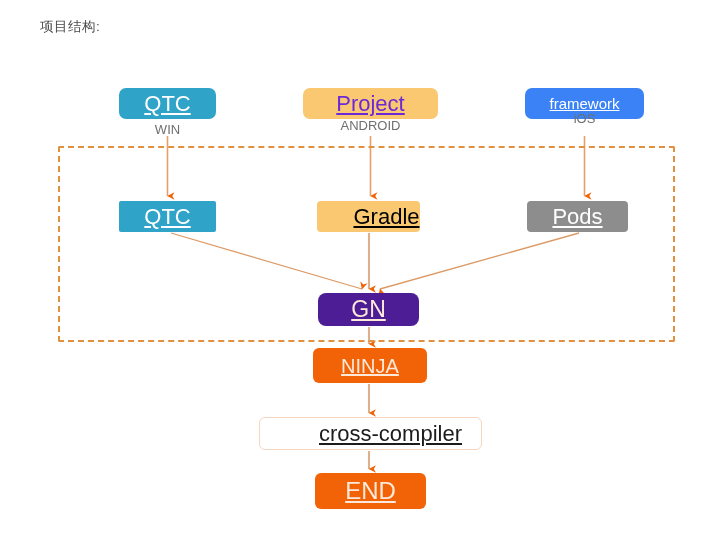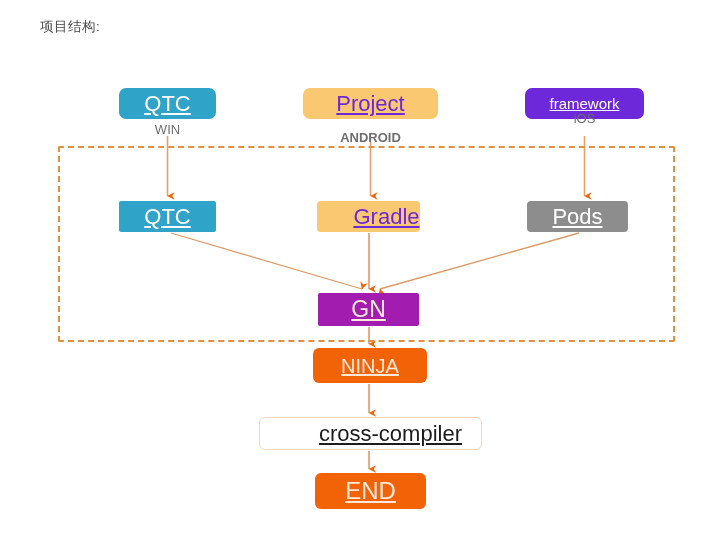--- a/index.html
+++ b/index.html
@@ -29,49 +29,49 @@
   .n-qtc-top{
     left:119px;top:88px;width:97px;height:31px;border-radius:7px;
     background:#2fa3c8;color:#ffffff;font-size:22px;
   }
   .n-project{
     left:303px;top:88px;width:135px;height:31px;border-radius:7px;
     background:#f9c870;color:#6d28d9;font-size:22px;
   }
   .n-framework{
     left:525px;top:88px;width:119px;height:31px;border-radius:7px;
-    background:#6d28d9;color:#ffffff;font-size:15px;
+    background:#3b82f6;color:#ffffff;font-size:15px;
   }
 
   
   .caption{
     position:absolute;font-size:13px;color:#6f6f6f;text-align:center;white-space:nowrap;
   }
   .cap-win{left:119px;top:122px;width:97px;text-align:center;}
-  .cap-android{left:303px;top:130px;width:135px;font-weight:bold;}
+  .cap-android{left:303px;top:118px;width:135px;}
   .cap-ios{left:525px;top:111px;width:119px;}
 
   
   .n-qtc-mid{
     left:119px;top:201px;width:97px;height:31px;border-radius:2px;
     background:#2fa3c8;color:#ffffff;font-size:22px;
   }
   .n-gradle{
     left:317px;top:201px;width:103px;height:31px;border-radius:4px;
-    background:#f9c870;color:#6d28d9;font-size:22px;padding-left:36px;
+    background:#f9c870;color:#000000;font-size:22px;padding-left:36px;
   }
   .n-pods{
     left:527px;top:201px;width:101px;height:31px;border-radius:4px;
     background:#8d8d8d;color:#ffffff;font-size:22px;
   }
 
   
   .n-gn{
-    left:318px;top:293px;width:101px;height:33px;border-radius:2px;
-    background:#a21caf;color:#fde9d9;font-size:23px;
+    left:318px;top:293px;width:101px;height:33px;border-radius:8px;
+    background:#4c1d95;color:#fde9d9;font-size:23px;
   }
   .n-ninja{
     left:313px;top:348px;width:114px;height:35px;border-radius:6px;
     background:#f26207;color:#fde9d9;font-size:20px;
   }
   .n-cross{
     left:259px;top:417px;width:223px;height:33px;border-radius:6px;
     background:#ffffff;border:1.5px solid #f7d6c0;color:#1c1c1c;font-size:22px;padding-left:40px;
   }
   .n-end{

